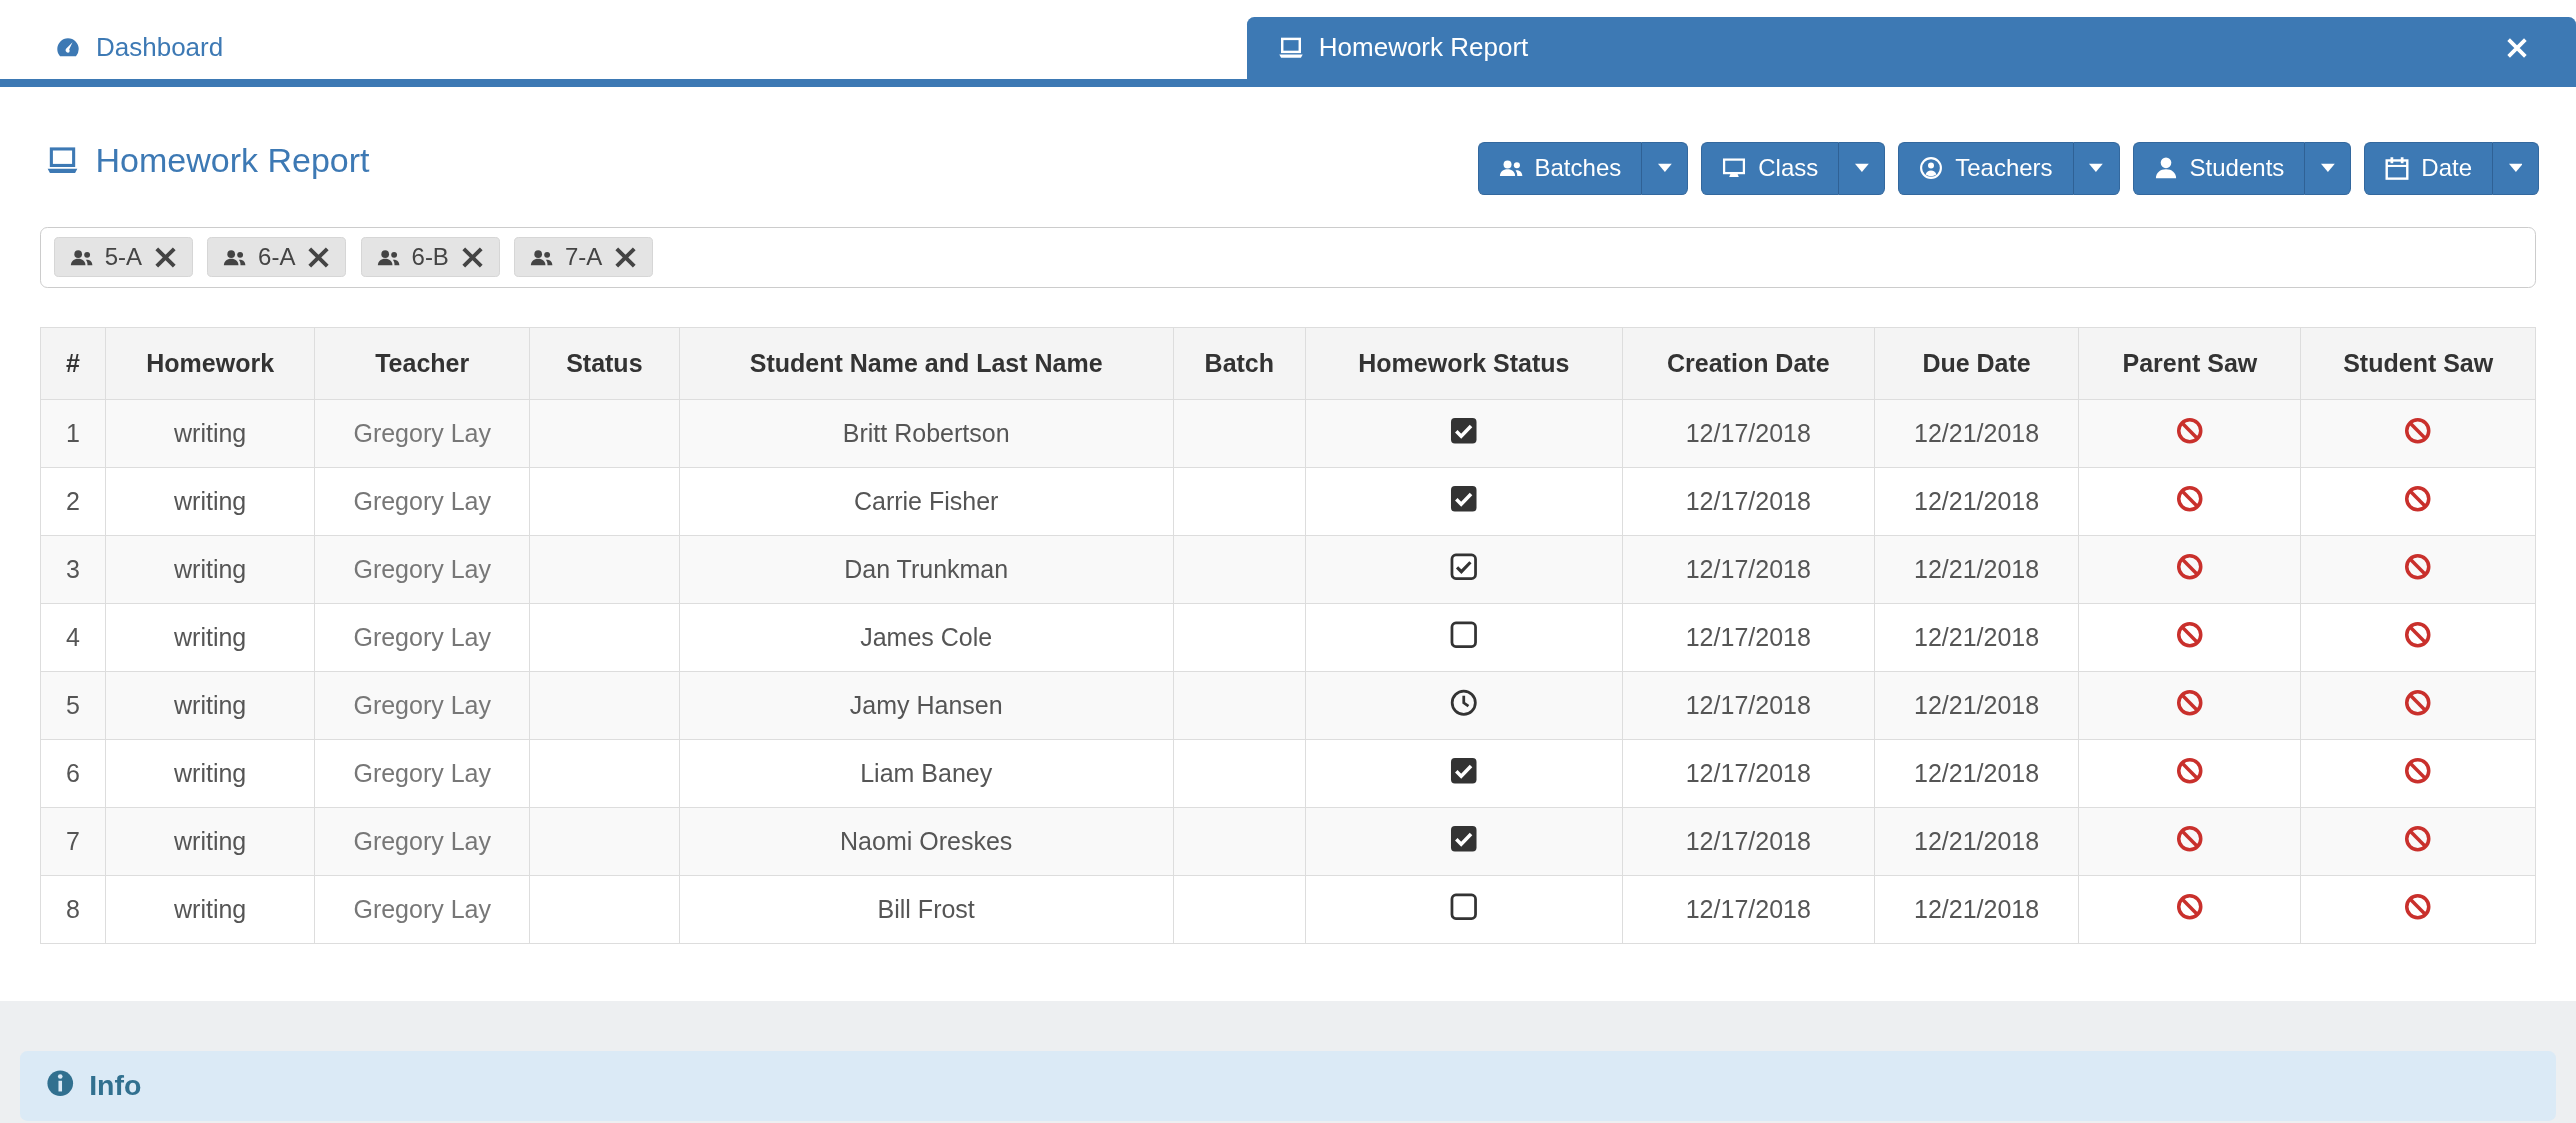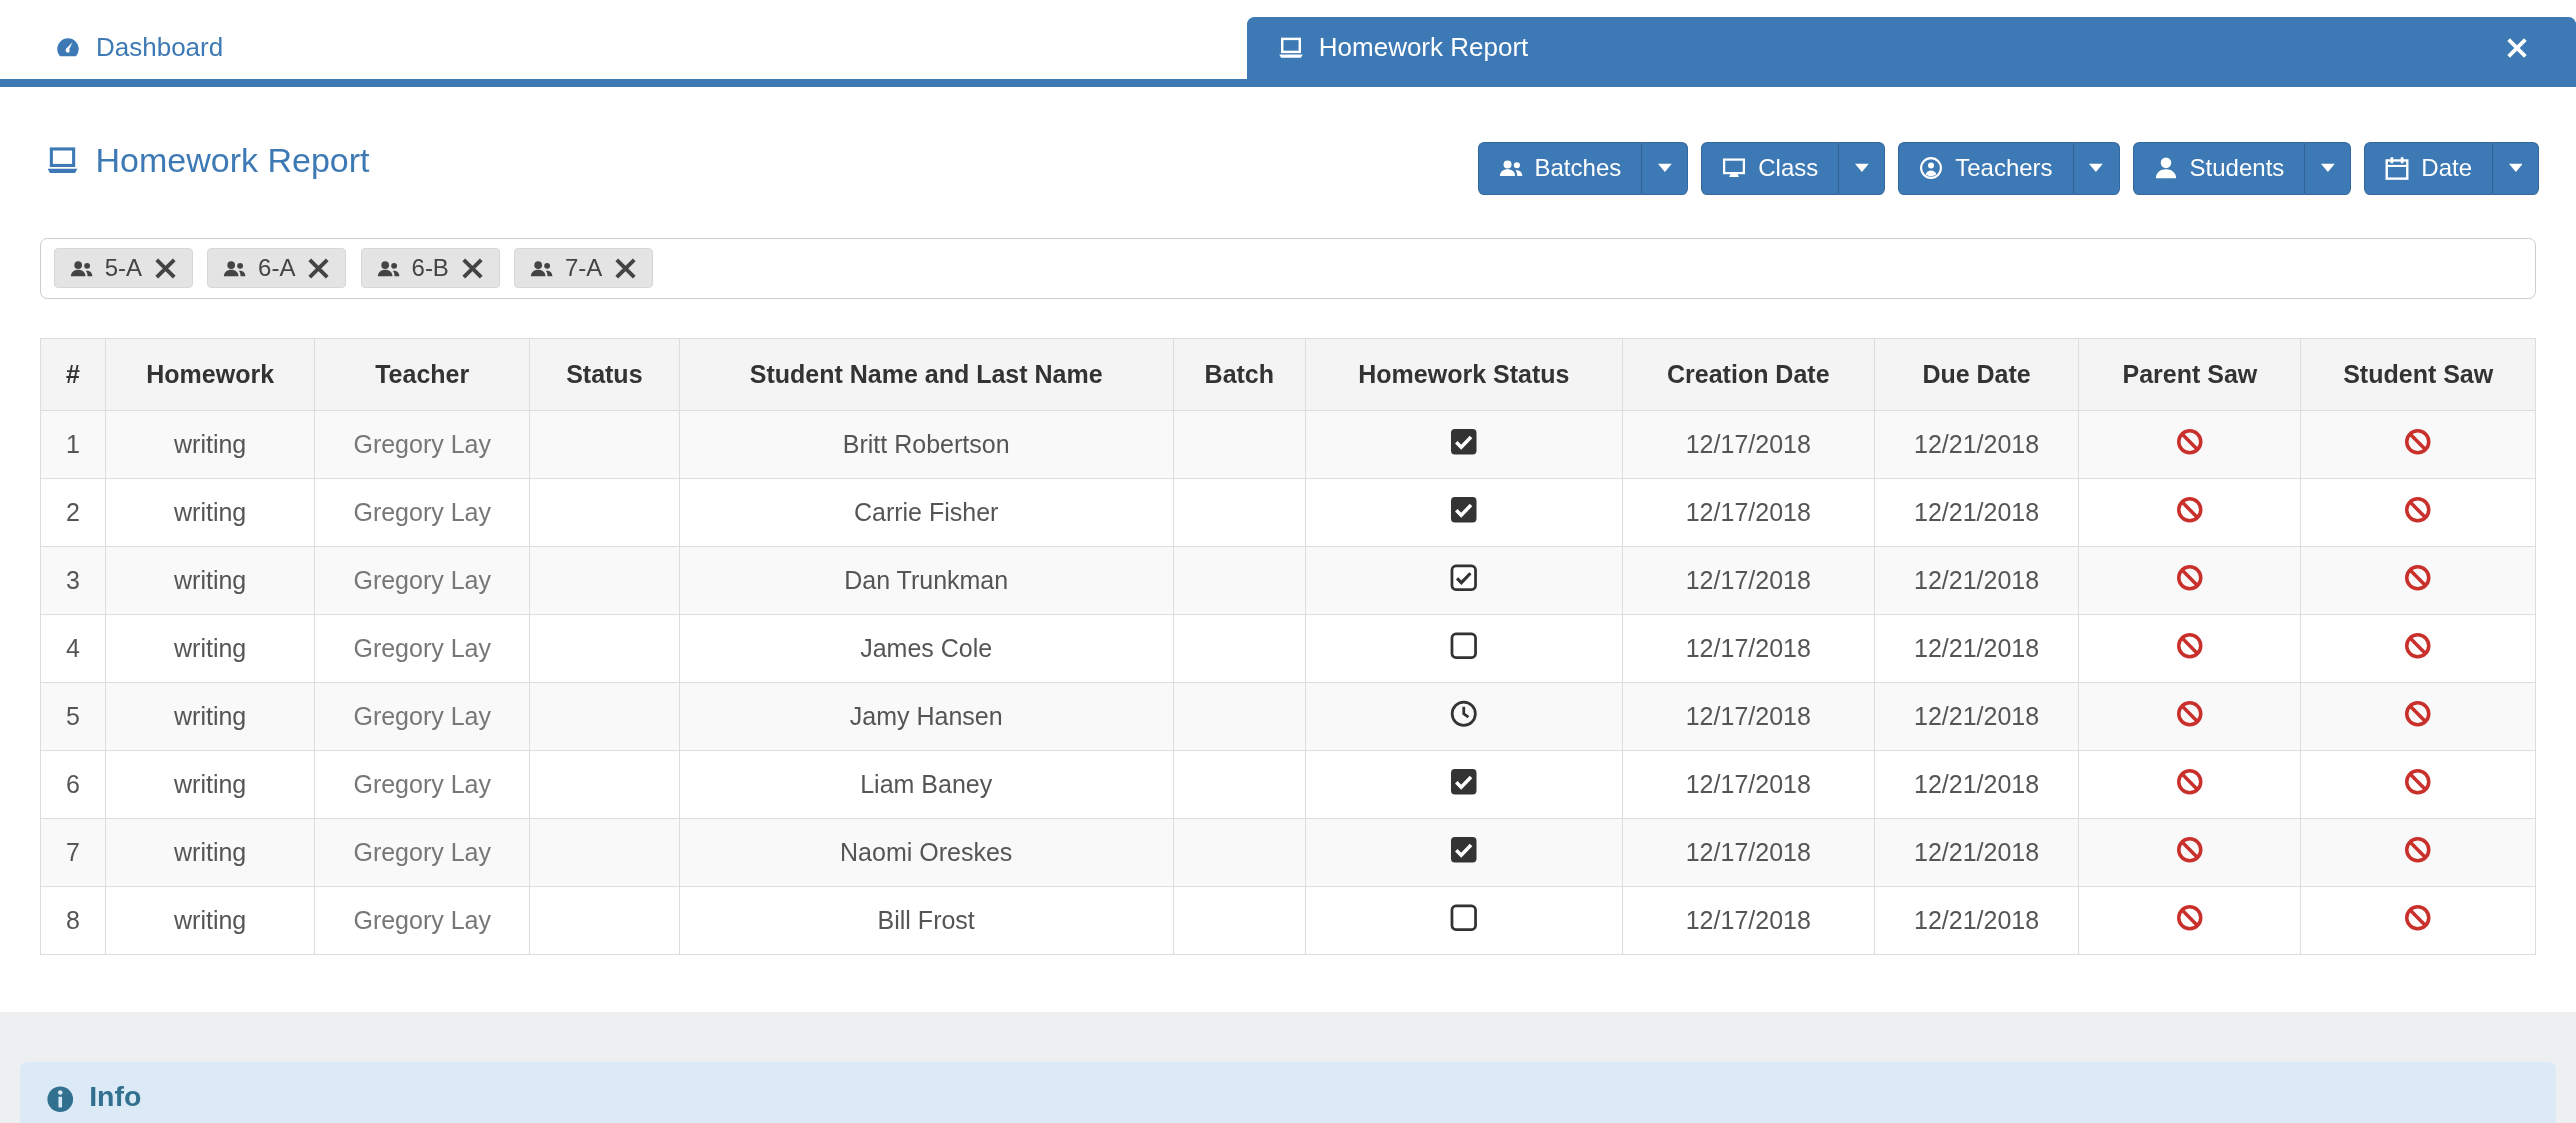--- a/index.html
+++ b/index.html
@@ -45,21 +45,21 @@
     height:53px; padding:0 20px; font-size:24px;
     font-family:"Liberation Sans", sans-serif; cursor:pointer;margin-top:16px;
   }
   .btn .icon { font-size:24px; }
   .btn-main { border-radius:6.4px 0 0 6.4px; border-right:none; }
   .btn-caret { border-radius:0 6.4px 6.4px 0; padding:0 15.6px; border-left:0.9px solid #2f6195; }
   .btn-caret .icon { font-size:13.8px; }
 
   
   .tags-bar {
-    margin:43px 40px 0; height:61px;
+    margin:32px 40px 0; height:61px;
     background:#ffffff; border:1.8px solid #cccccc; border-radius:7.3px;
     display:flex; align-items:center; gap:14.7px; padding:0 13px;
   }
   .tag {
     background:#e4e4e4; border:0.9px solid #d6d6d6; border-radius:4.6px;
     height:40px; display:flex; align-items:center; gap:12px;
     padding:0 14.7px; font-size:24px; color:#444444;
   }
   .tag .icon { font-size:23px; color:#444444; }
   .tag-remove { color:#666666; font-size:15.6px; cursor:pointer; display:inline-flex; }
@@ -72,21 +72,21 @@
   td { height:68px; }
   tbody tr:nth-child(odd) { background:#f9f9f9; }
   tbody tr:nth-child(even) { background:#ffffff; }
   td[data-name="cell-teacher"] { color:#777777; }
   .status-icon { font-size:27.5px; color:#333333; }
   .ban { font-size:27.5px; color:#c9302c; }
 
   
   .alert {
     margin:50px 20px 0; background:#dbeaf6; border-radius:7.3px;
-    display:flex; align-items:flex-end; gap:14.7px;
+    display:flex; align-items:flex-start; gap:14.7px;
     padding:18.4px 26px; color:#31708f;
   }
   .alert .icon { font-size:28.5px; }
   .alert-title { font-size:28.5px; font-weight:bold; }
   .alert-msg { font-size:23px; padding-top:3.7px; }
 </style>
 </head>
 <body>
 
 <div class="tabs-area" data-name="tab-bar">

